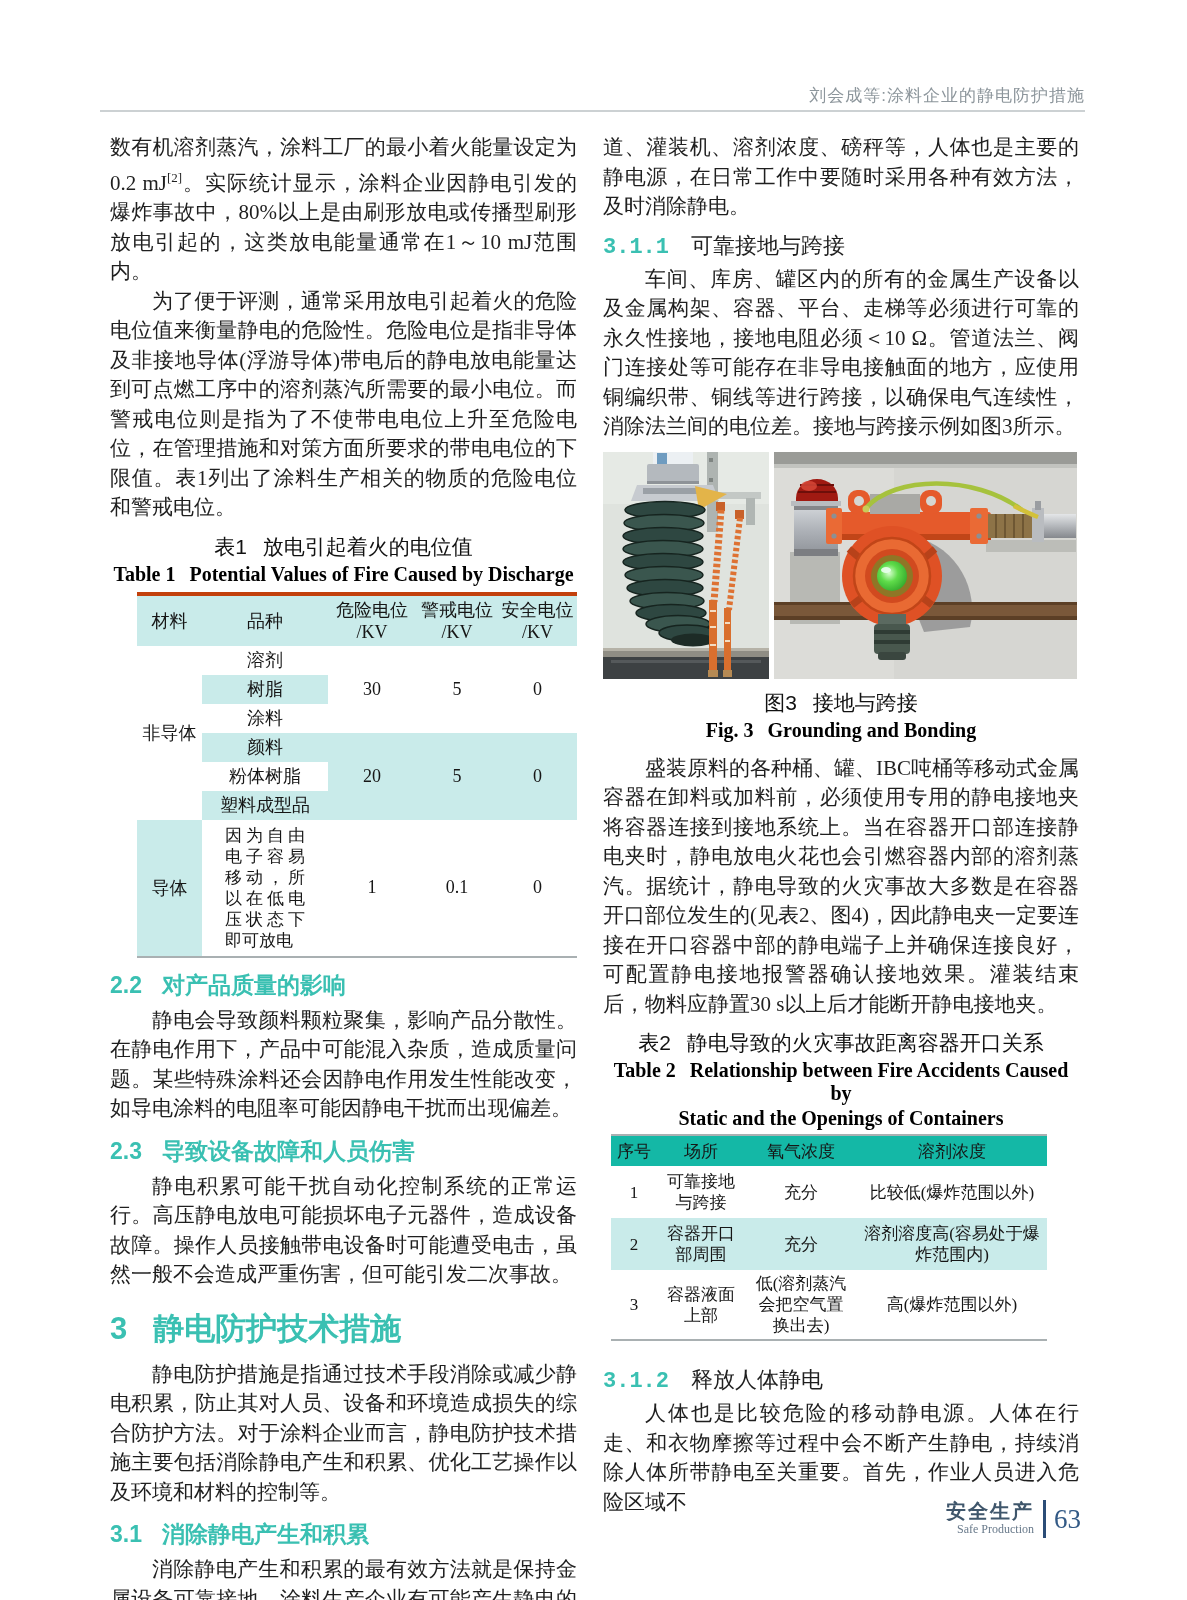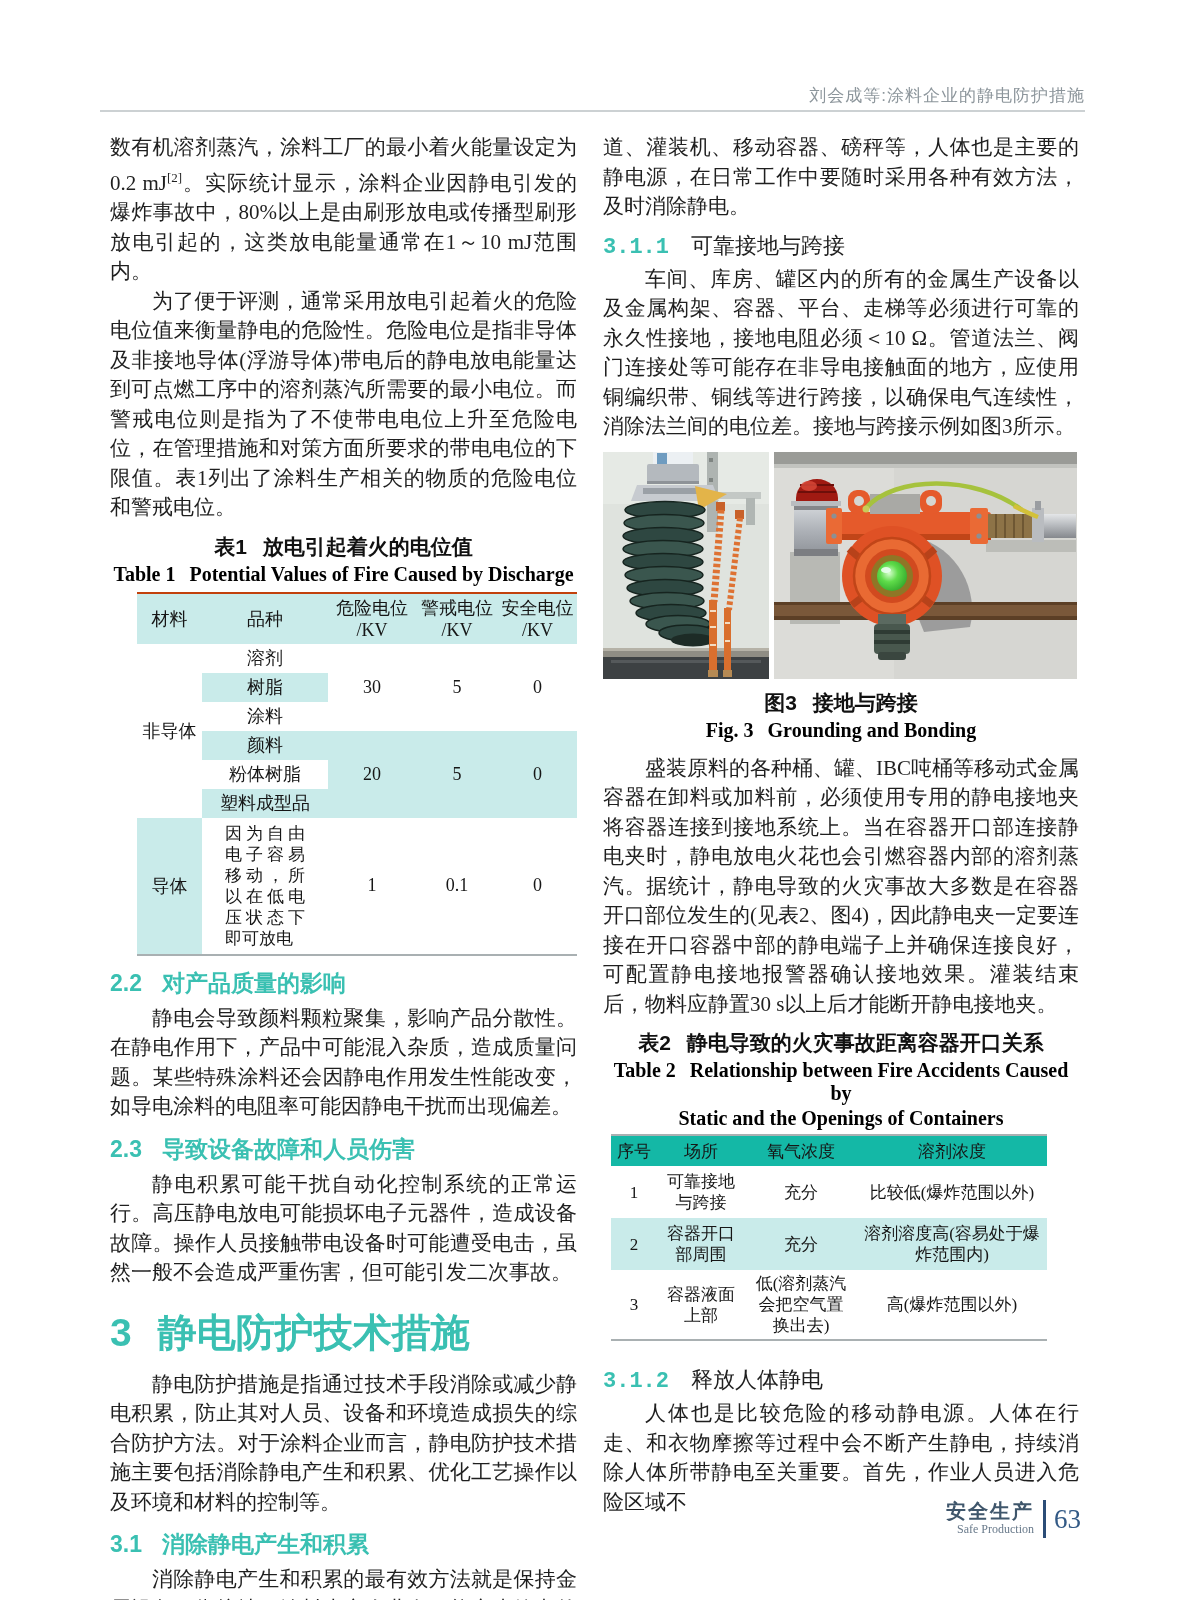--- a/index.html
+++ b/index.html
@@ -12,38 +12,38 @@
   .head-rule{position:absolute;top:110px;left:100px;width:985px;height:2px;background:#ccd1d3;}
   
   .col{position:absolute;top:133px;}
   .col-left{left:110px;width:467px;}
   .col-right{left:603px;width:476px;}
   .body-p{margin:0;font-size:21px;line-height:29.5px;text-align:justify;}
   .indent{text-indent:2em;}
   sup.sup{font-size:13px;}
   
   .h1{margin:18px 0 10px;font-family:"Liberation Sans","DejaVu Sans",sans-serif;
-      font-weight:bold;font-size:39px;color:#3ac0b2;}
+      font-weight:bold;font-size:31px;color:#3ac0b2;}
   .h1 .num{margin-right:26px;}
   .h2{margin:12px 0 5px;font-family:"Liberation Sans","DejaVu Sans",sans-serif;
       font-weight:bold;font-size:23px;color:#3ac0b2;}
   .h2 .num{margin-right:20px;}
   .h3{margin:9px 0 4px;font-size:22px;}
   .h3 .num{font-family:Liberation Mono, monospace;font-weight:bold;color:#3ac0b2;margin-right:22px;}
   .h3 .t{color:#1f1f1f;}
   
   .cap-zh{text-align:center;font-family:"Liberation Sans","DejaVu Sans",sans-serif;
-          font-weight:bold;font-size:21px;color:#111;margin-top:10px;}
+          font-weight:normal;font-size:21px;color:#111;margin-top:10px;}
   .cap-zh .lbl{margin-right:16px;}
   .cap-en{text-align:center;font-family:"Liberation Serif","DejaVu Serif",serif;
           font-weight:bold;font-size:20px;color:#000000;margin-top:2px;}
   .cap-en .lbl{margin-right:14px;}
   
   table{border-collapse:collapse;table-layout:fixed;}
-  .t1{width:440px;margin:6px 0 0 27px;border-top:2px solid #c2410c;border-bottom:2px solid #a9b0b2;
+  .t1{width:440px;margin:6px 0 0 27px;border-top:4px solid #c2410c;border-bottom:2px solid #a9b0b2;
       font-size:18px;color:#161616;}
   .t1 th,.t1 td{text-align:center;vertical-align:middle;padding:0;font-weight:normal;}
   .t1 thead th{height:50px;background:#c9ebea;line-height:22px;}
   .t1 tr.r{height:29px;}
   .t1 .teal{background:#c9ebea;}
   .t1 td.desc{font-size:17px;line-height:21px;text-align:justify;padding:5px 23px;}
   
   .t2{width:436px;margin:4px 0 0 8px;border-top:2px solid #a9b0b2;border-bottom:2px solid #a9b0b2;
       font-size:17px;color:#161616;}
   .t2 th,.t2 td{text-align:center;vertical-align:middle;padding:0 6px;font-weight:normal;line-height:21px;}
@@ -155,21 +155,21 @@
     <p class="body-p indent">静电积累可能干扰自动化控制系统的正常运行。高压静电放电可能损坏电子元器件，造成设备故障。操作人员接触带电设备时可能遭受电击，虽然一般不会造成严重伤害，但可能引发二次事故。</p>
 
     <div class="h1"><span class="num">3</span><span>静电防护技术措施</span></div>
     <p class="body-p indent">静电防护措施是指通过技术手段消除或减少静电积累，防止其对人员、设备和环境造成损失的综合防护方法。对于涂料企业而言，静电防护技术措施主要包括消除静电产生和积累、优化工艺操作以及环境和材料的控制等。</p>
 
     <div class="h2"><span class="num">3.1</span><span>消除静电产生和积累</span></div>
     <p class="body-p indent">消除静电产生和积累的最有效方法就是保持金属设备可靠接地。涂料生产企业有可能产生静电的设备主要包括反应釜、搅拌器、研磨机、过滤器、储罐、管</p>
   </div>
 
   <div class="col col-right">
-    <p class="body-p">道、灌装机、移动容器、磅秤等，人体也是主要的静电源，在日常工作中要随时采用各种有效方法，及时消除静电。</p>
+    <p class="body-p">道、灌装机、溶剂浓度、磅秤等，人体也是主要的静电源，在日常工作中要随时采用各种有效方法，及时消除静电。</p>
 
     <div class="h3"><span class="num">3.1.1</span><span class="t">可靠接地与跨接</span></div>
     <p class="body-p indent">车间、库房、罐区内的所有的金属生产设备以及金属构架、容器、平台、走梯等必须进行可靠的永久性接地，接地电阻必须＜10 Ω。管道法兰、阀门连接处等可能存在非导电接触面的地方，应使用铜编织带、铜线等进行跨接，以确保电气连续性，消除法兰间的电位差。接地与跨接示例如图3所示。</p>
 
     <div class="figure">
       <div class="photos">
 
         <svg width="166" height="227" viewBox="0 0 166 227">
           <rect width="166" height="227" fill="#dfe3de"></rect>
           <rect width="166" height="52" fill="#e6eae5"></rect>

